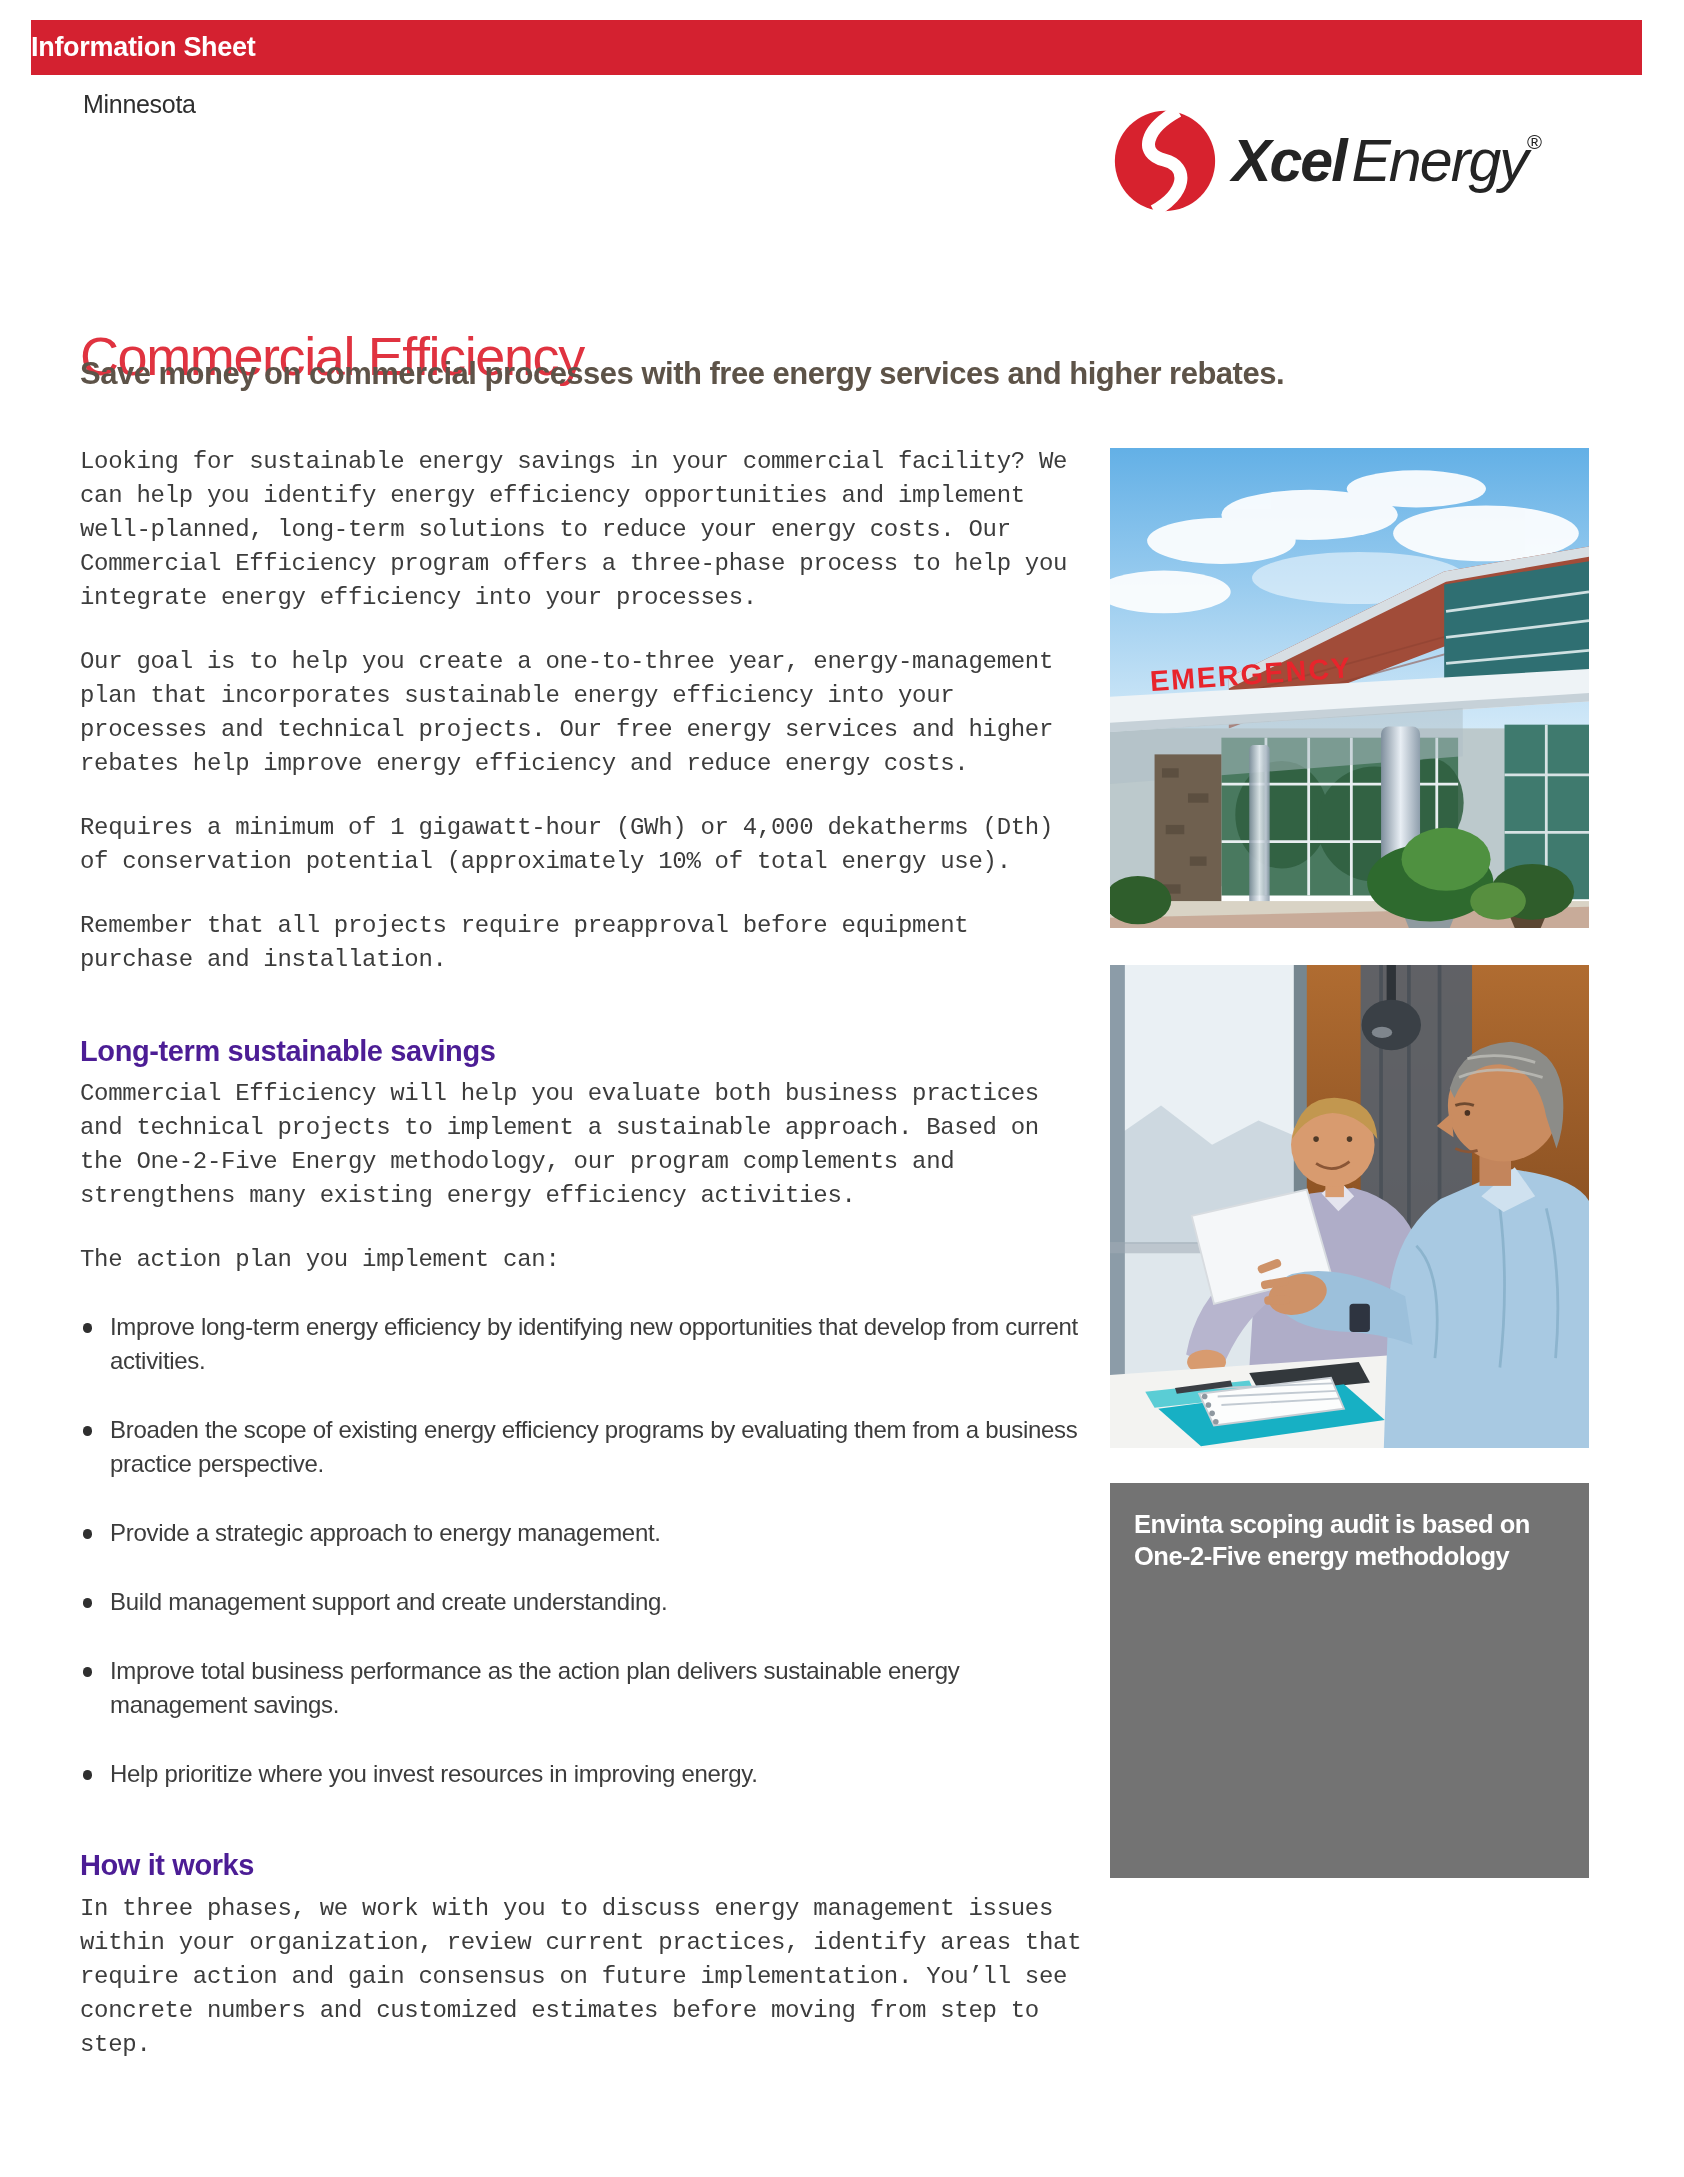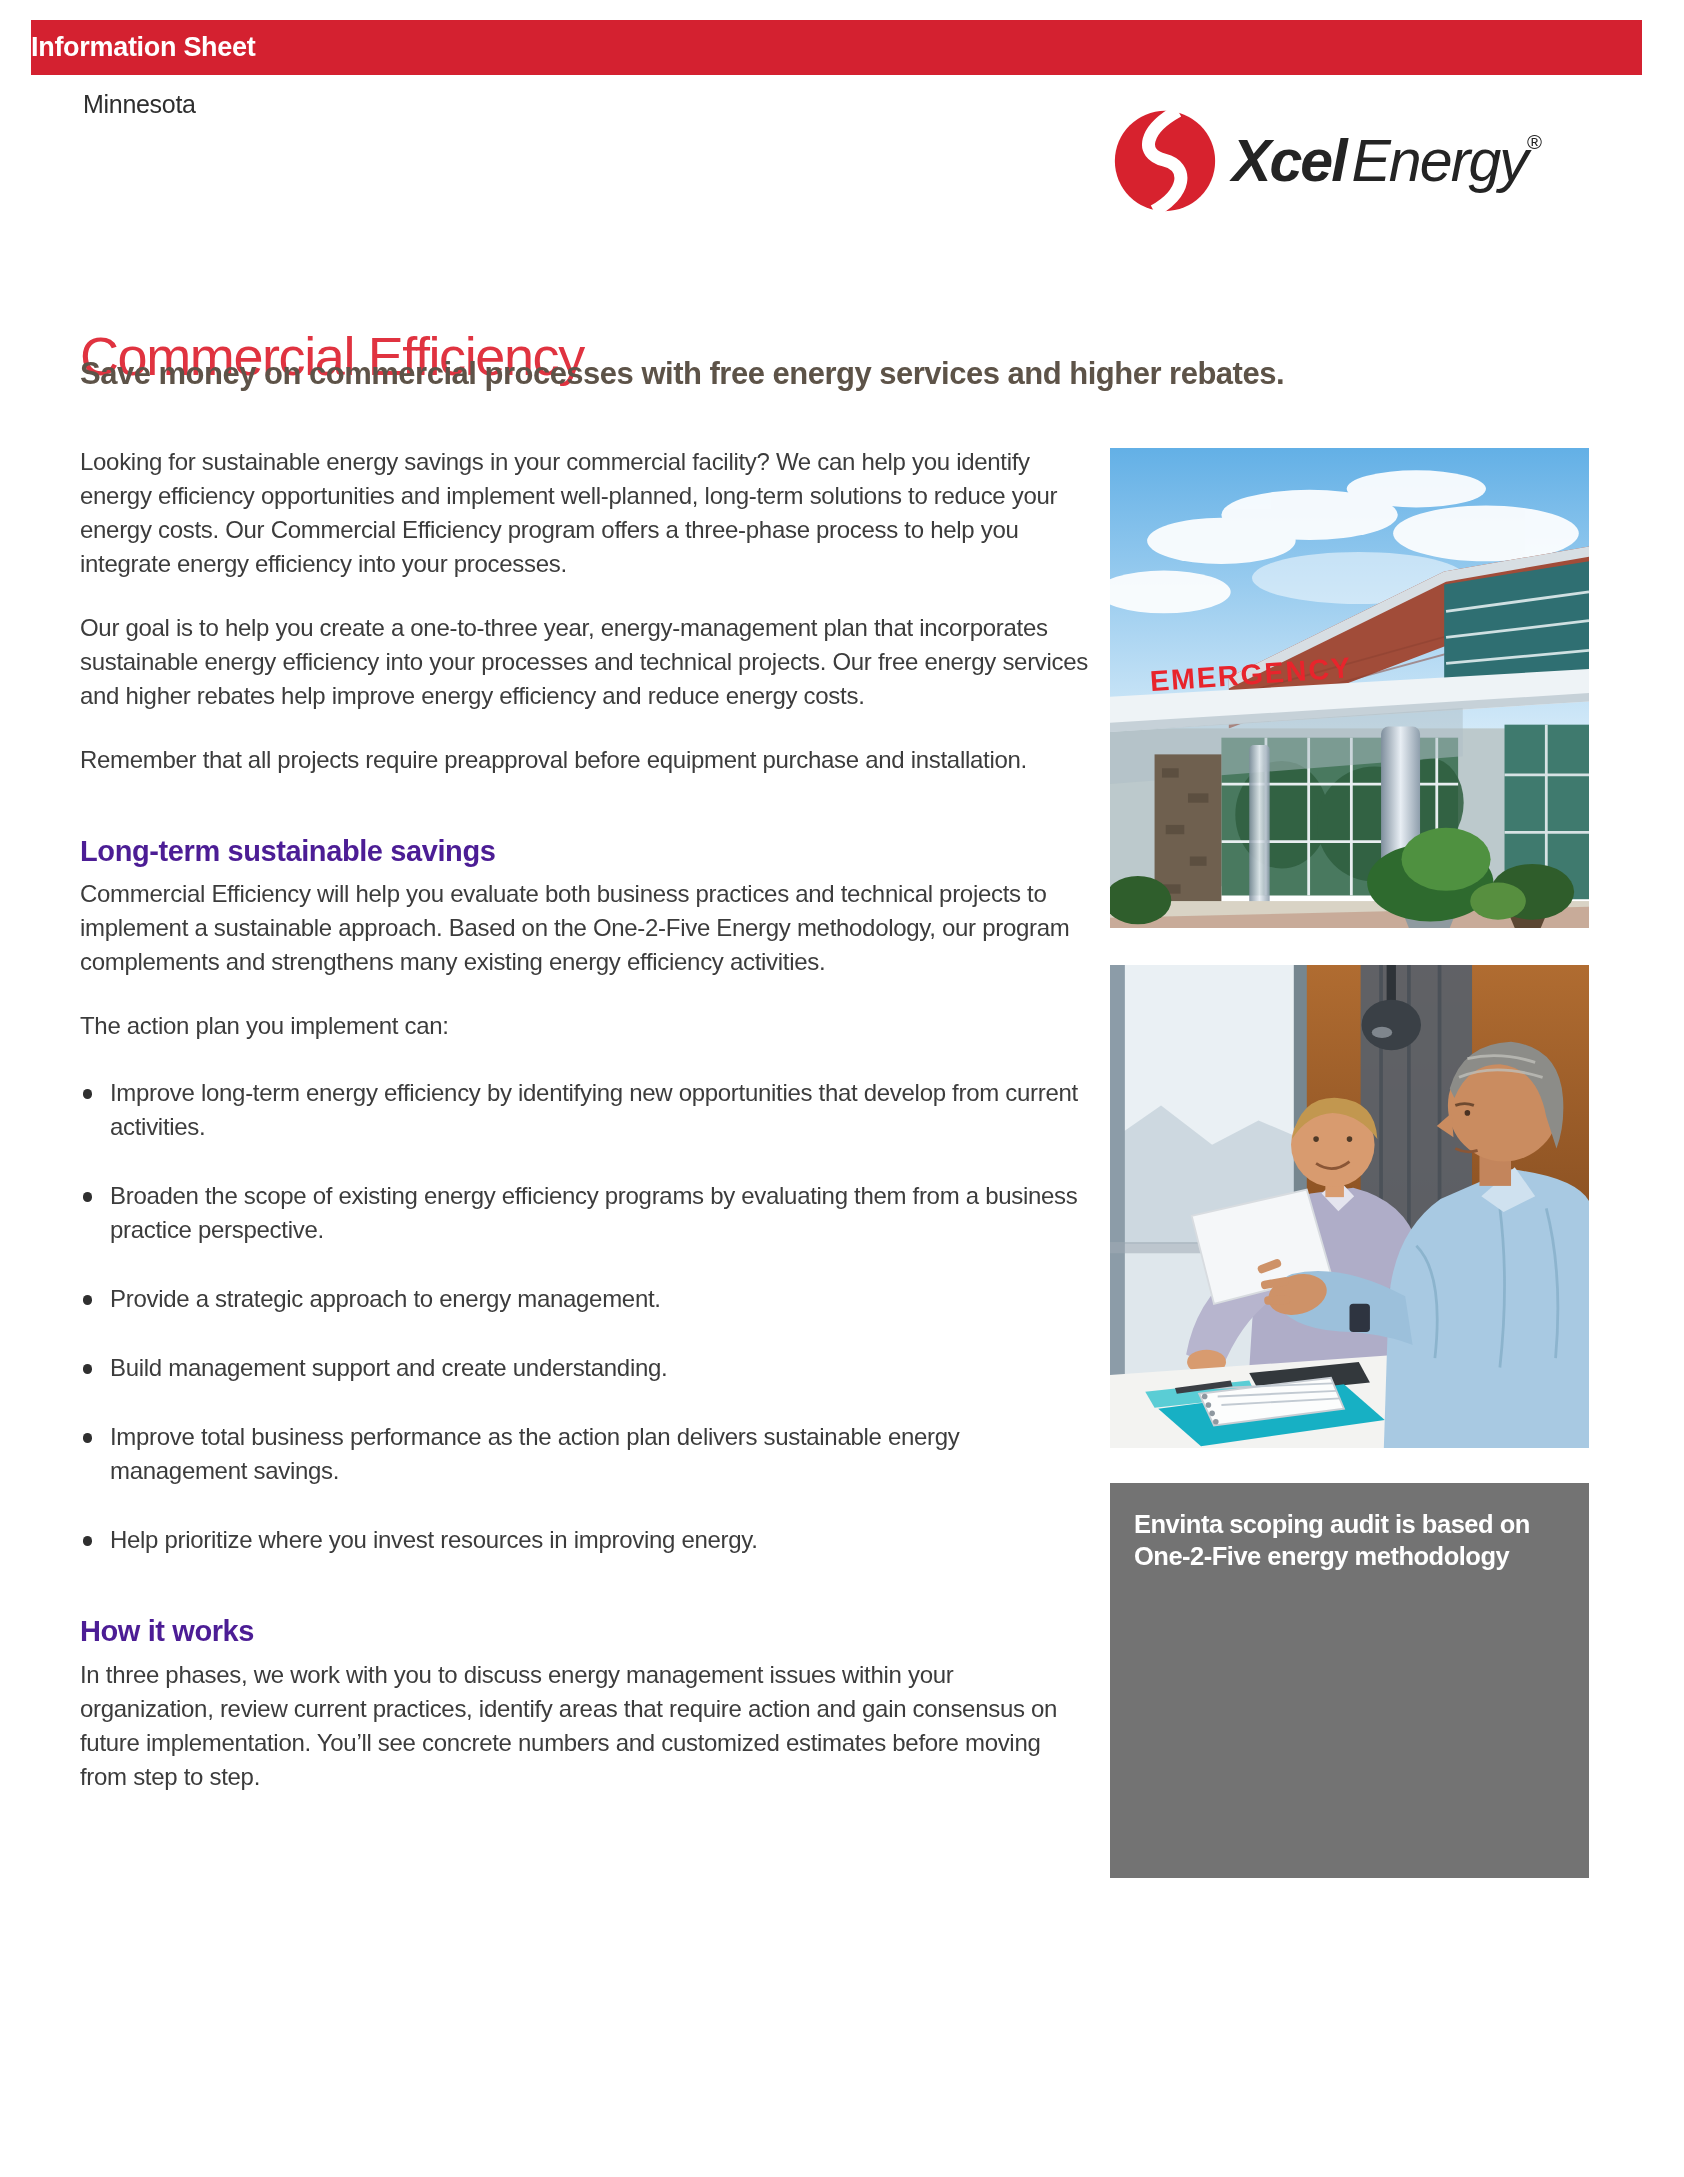--- a/index.html
+++ b/index.html
@@ -15,21 +15,21 @@
   .logo-text{font-size:59px;font-style:italic;letter-spacing:-1.9px;color:#242424;white-space:nowrap;}
   .logo-text .bold{font-weight:bold;margin-right:5.6px;}
   .logo-text .reg{font-size:20.4px;vertical-align:32px;font-style:normal;letter-spacing:0;}
 
   
   .title{position:absolute;left:80px;top:289px;font-size:54px;font-weight:400;color:#e03340;letter-spacing:-1.4px;}
   .subtitle{position:absolute;left:80px;top:356px;font-size:31px;font-weight:bold;color:#5d5348;letter-spacing:-0.5px;}
 
   
   .main-col{position:absolute;left:80px;top:445px;width:1013px;font-size:24px;line-height:34px;letter-spacing:-0.3px;color:#3c3c3c;}
-  .para{margin:0 0 30px 0;}
+  .para{margin:0 0 30px 0;font-family:Liberation Mono, monospace;}
   .section-heading{margin:56px 0 7.4px 0;font-size:29px;line-height:37px;font-weight:bold;color:#4c1d95;letter-spacing:-0.4px;}
   .list-intro{margin-bottom:0;}
   ul.bullets{list-style:none;margin:33px 0 0 0;padding:0;}
   ul.bullets li{position:relative;padding-left:30px;margin-bottom:35px;}
   ul.bullets li:last-child{margin-bottom:0;}
   .dot{position:absolute;left:2.8px;top:13px;width:9.3px;height:9.3px;border-radius:50%;background:#2f2f2f;}
 
   
   .photo{position:absolute;left:1110px;width:479px;display:block;}
   .photo-1{top:448px;height:480px;}
@@ -57,20 +57,21 @@
     <span class="bold">Xcel</span><span>Energy</span><span class="reg">®</span>
   </div>
 </div>
 
 <h1 class="title">Commercial Efficiency</h1>
 <div class="subtitle">Save money on commercial processes with free energy services and higher rebates.</div>
 
 <main class="main-col">
   <p class="para">Looking for sustainable energy savings in your commercial facility? We can help you identify energy efficiency opportunities and implement well-planned, long-term solutions to reduce your energy costs. Our Commercial Efficiency program offers a three-phase process to help you integrate energy efficiency into your processes.</p>
   <p class="para">Our goal is to help you create a one-to-three year, energy-management plan that incorporates sustainable energy efficiency into your processes and technical projects. Our free energy services and higher rebates help improve energy efficiency and reduce energy costs.</p>
+  <p class="para">Requires a minimum of 1 gigawatt-hour (GWh) or 4,000 dekatherms (Dth) of conservation potential (approximately 10% of total energy use).</p>
   <p class="para">Remember that all projects require preapproval before equipment purchase and installation.</p>
 
   <h2 class="section-heading">Long-term sustainable savings</h2>
   <p class="para">Commercial Efficiency will help you evaluate both business practices and technical projects to implement a sustainable approach. Based on the One-2-Five Energy methodology, our program complements and strengthens many existing energy efficiency activities.</p>
   <p class="para list-intro">The action plan you implement can:</p>
 
   <ul class="bullets">
     <li><span class="dot"></span><span>Improve long-term energy efficiency by identifying new opportunities that develop from current activities.</span></li>
     <li><span class="dot"></span><span>Broaden the scope of existing energy efficiency programs by evaluating them from a business practice perspective.</span></li>
     <li><span class="dot"></span><span>Provide a strategic approach to energy management.</span></li>

